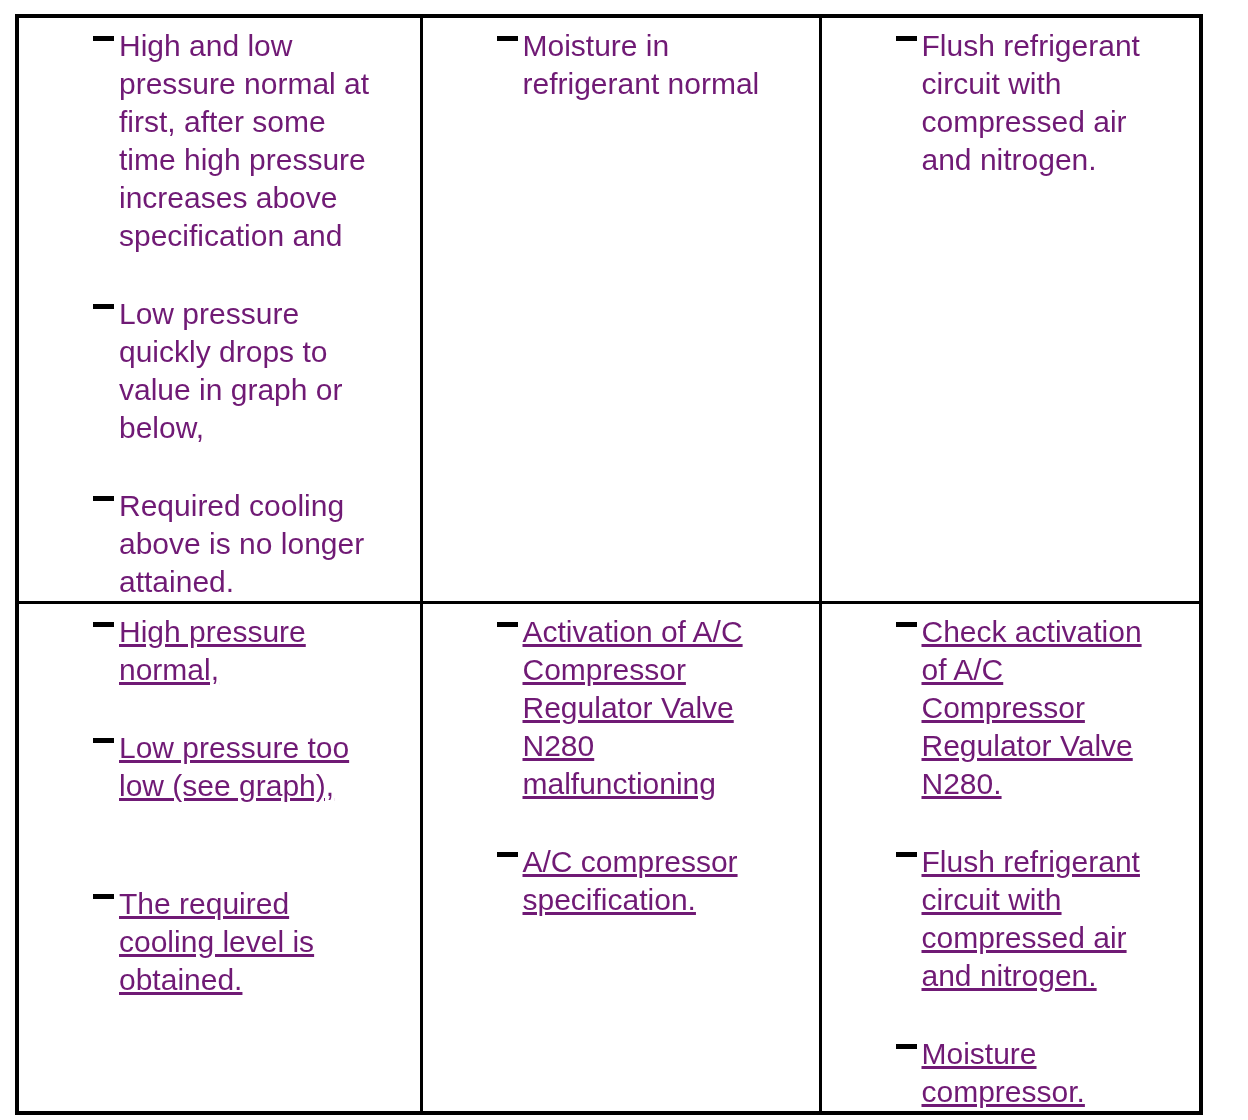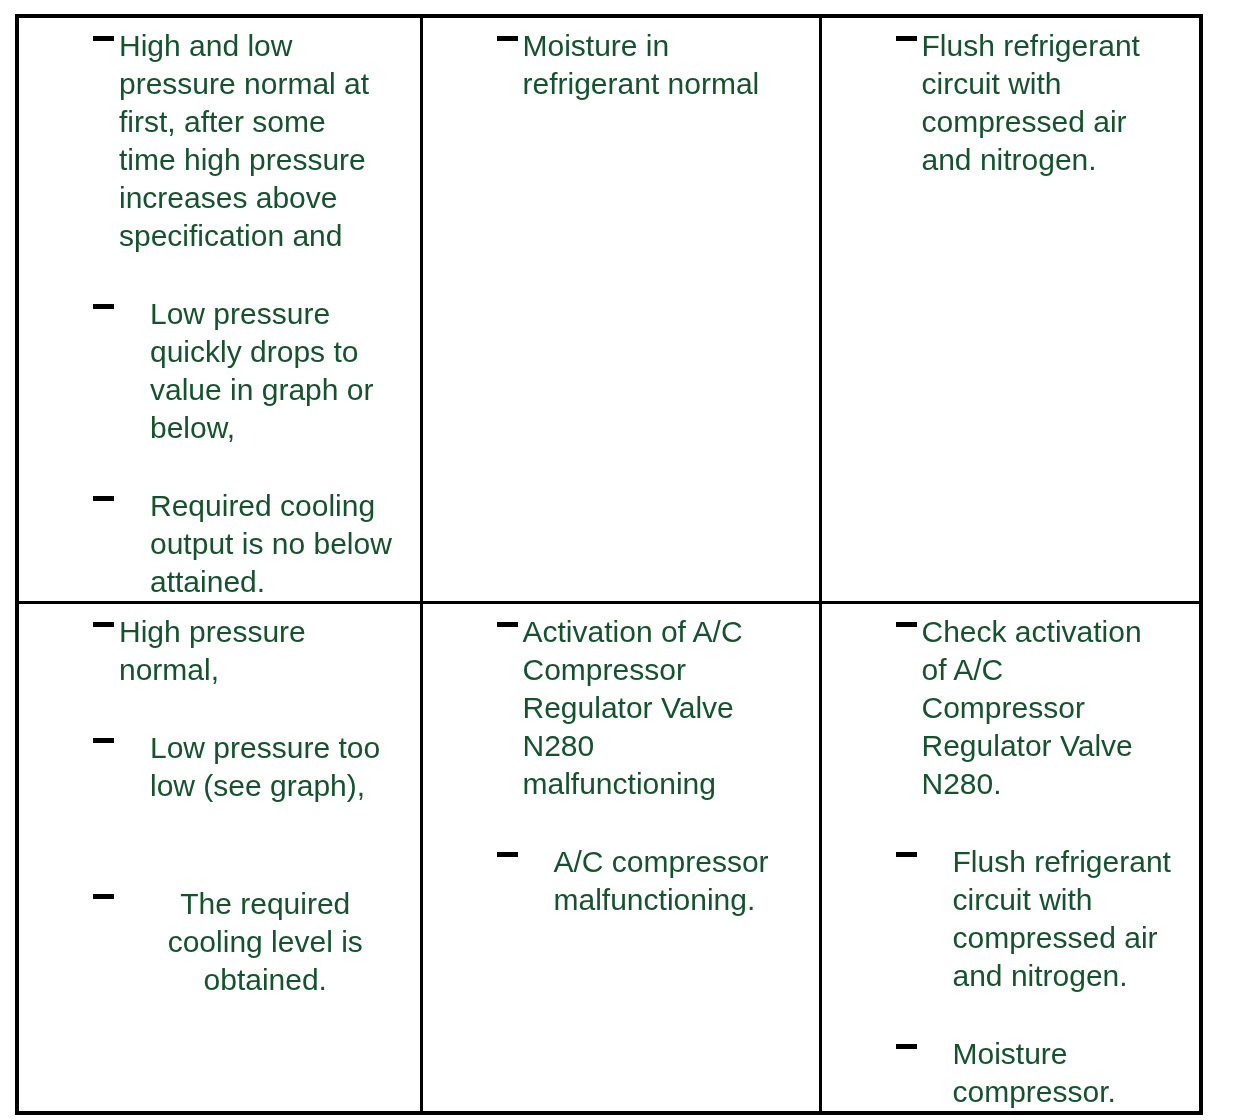--- a/index.html
+++ b/index.html
@@ -6,47 +6,47 @@
     margin: 0;
     padding: 0;
     background: #ffffff;
   }
   .page {
     position: relative;
     width: 1248px;
     height: 1120px;
     background: #ffffff;
     font-family: "Liberation Sans", sans-serif;
-    color: #14532d;
+    color: #701a75;
   }
   table.trouble-table {
     position: absolute;
     left: 15px;
     top: 14px;
     width: 1188px;
     height: 1089px;
     border-collapse: collapse;
     table-layout: fixed;
     border: 4px solid #000000;
   }
   table.trouble-table td {
     border: 3px solid #000000;
     vertical-align: top;
     padding: 9px 8px 0 74px;
   }
   col.c0 { width: 404px; }
   col.c1 { width: 399px; }
   tr.r0 { height: 581px; }
-  tr.r1 { height: auto; }
+  tr.r1 { height: auto; text-decoration: underline; }
   .item {
     display: flex;
     align-items: flex-start;
   }
-  .item.g  { margin-top: 40px; gap: 31px; }
-  .item.g2 { margin-top: 80px; text-align: center; }
+  .item.g  { margin-top: 40px; }
+  .item.g2 { margin-top: 80px; }
   .dash {
     flex: 0 0 auto;
     width: 21px;
     height: 5px;
     background: #000000;
     margin-top: 9px;
     margin-right: 5px;
   }
   .txt {
     flex: 1 1 auto;
@@ -81,21 +81,21 @@
           <div class="item g">
             <span class="dash"></span>
             <span class="txt">Low pressure
 quickly drops to
 value in graph or
 below,</span>
           </div>
           <div class="item g">
             <span class="dash"></span>
             <span class="txt">Required cooling
-output is no below
+above is no longer
 attained.</span>
           </div>
         </td>
         <td>
           <div class="item">
             <span class="dash"></span>
             <span class="txt">Moisture in
 refrigerant normal</span>
           </div>
         </td>
@@ -133,21 +133,21 @@
             <span class="dash"></span>
             <span class="txt">Activation of A/C
 Compressor
 Regulator Valve
 N280
 malfunctioning</span>
           </div>
           <div class="item g">
             <span class="dash"></span>
             <span class="txt">A/C compressor
-malfunctioning.</span>
+specification.</span>
           </div>
         </td>
         <td>
           <div class="item">
             <span class="dash"></span>
             <span class="txt">Check activation
 of A/C
 Compressor
 Regulator Valve
 N280.</span>

